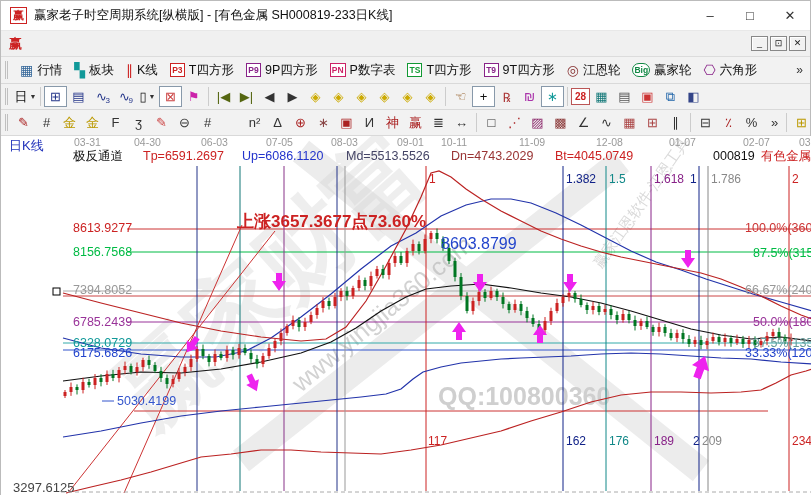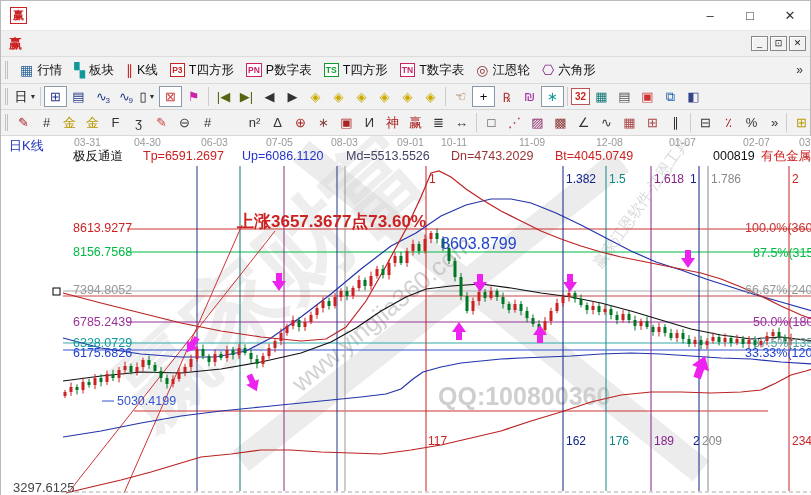--- a/index.html
+++ b/index.html
@@ -48,20 +48,21 @@
   .chartwrap { flex:1 1 auto; background:#fff; position:relative; }
   svg text { font-family:"Liberation Sans", sans-serif; }
 </style>
 </head>
 <body>
 
 <div class="window">
 
   <div class="titlebar">
     <div class="app-logo">赢</div>
+    <div class="title-text">赢家老子时空周期系统[纵横版] - [有色金属  SH000819-233日K线]</div>
     <div class="tb-controls">
       <div class="tb-btn">–</div>
       <div class="tb-btn">□</div>
       <div class="tb-btn">✕</div>
     </div>
   </div>
 
   <div class="menubar">
     <span class="menu-logo">赢</span>
     <span class="mdi-controls">
@@ -84,34 +85,42 @@
         </span>
         <span class="tbl-item">
           <span class="ticon" style="color: rgb(204, 34, 34);">∥</span>
           <span>K线</span>
         </span>
         <span class="tbl-item">
           <span class="badge" style="border-color: rgb(204, 34, 34); color: rgb(204, 34, 34);">P3</span>
           <span>T四方形</span>
         </span>
         <span class="tbl-item">
+          <span class="badge" style="border-color: rgb(136, 34, 136); color: rgb(136, 34, 136);">P9</span>
+          <span>9P四方形</span>
+        </span>
+        <span class="tbl-item">
           <span class="badge" style="border-color: rgb(204, 34, 102); color: rgb(204, 34, 102); text-align: center;">PN</span>
           <span>P数字表</span>
         </span>
         <span class="tbl-item">
           <span class="badge" style="border-color: rgb(17, 153, 51); color: rgb(17, 153, 51);">TS</span>
           <span>T四方形</span>
         </span>
         <span class="tbl-item">
-          <span class="badge" style="border-color: rgb(204, 34, 102); color: rgb(204, 34, 102);">TN</span>
-          <span>T数字表</span>
+          <span class="badge" style="border-color: rgb(136, 34, 136); color: rgb(136, 34, 136);">T9</span>
+          <span>9T四方形</span>
         </span>
         <span class="tbl-item">
           <span class="ticon" style="color: rgb(136, 51, 51);">◎</span>
           <span>江恩轮</span>
+        </span>
+        <span class="tbl-item">
+          <span class="badge round" style="border-color: rgb(17, 136, 68); color: rgb(17, 136, 68);">Big</span>
+          <span>赢家轮</span>
         </span>
         <span class="tbl-item">
           <span class="ticon" style="color: rgb(136, 34, 136);">⎔</span>
           <span>六角形</span>
         </span>
       </span>
     <span class="overflow">»</span>
   </div>
 
   <div class="toolbar tb2">
@@ -137,21 +146,21 @@
         <span class="icell" style="color: rgb(204, 170, 0);">◈</span>
         <span class="icell" style="color: rgb(204, 170, 0);">◈</span>
         <span class="icell" style="color: rgb(204, 170, 0);">◈</span>
         <span class="sep"></span>
         <span class="icell" style="color: rgb(153, 102, 51);">☜</span>
         <span class="icell pressed" style="color: rgb(17, 17, 17);">+</span>
         <span class="icell" style="color: rgb(170, 51, 51);">℞</span>
         <span class="icell" style="color: rgb(170, 51, 170);">₪</span>
         <span class="icell pressed" style="color: rgb(17, 153, 153);">∗</span>
         <span class="sep"></span>
-        <span class="icell boxed21" style="color: rgb(204, 34, 34);">32</span>
+        <span class="icell boxed21" style="color: rgb(204, 34, 34);">28</span>
         <span class="icell" style="color: rgb(17, 119, 119);">▦</span>
         <span class="icell" style="color: rgb(85, 85, 85);">▤</span>
         <span class="icell" style="color: rgb(204, 51, 51);">▣</span>
         <span class="icell" style="color: rgb(34, 102, 170);">⧉</span>
         <span class="icell" style="color: rgb(51, 68, 136);">◧</span>
       </span>
   </div>
 
   <div class="toolbar tb3">
     <span class="grip"></span>

